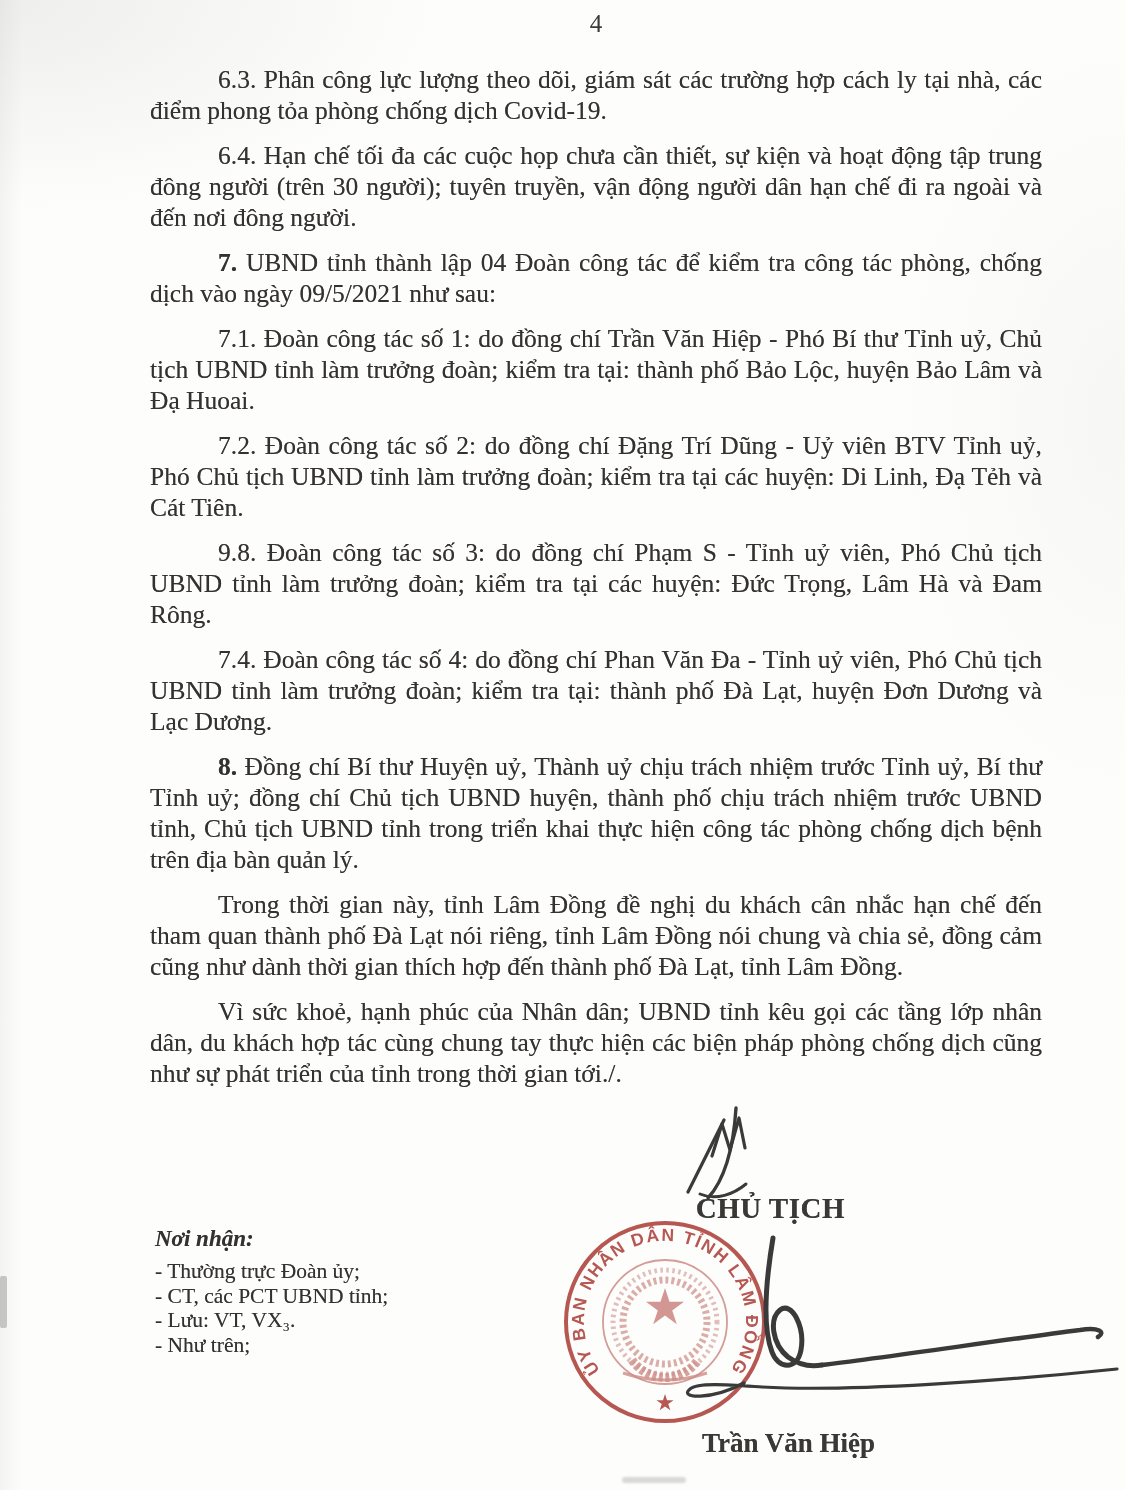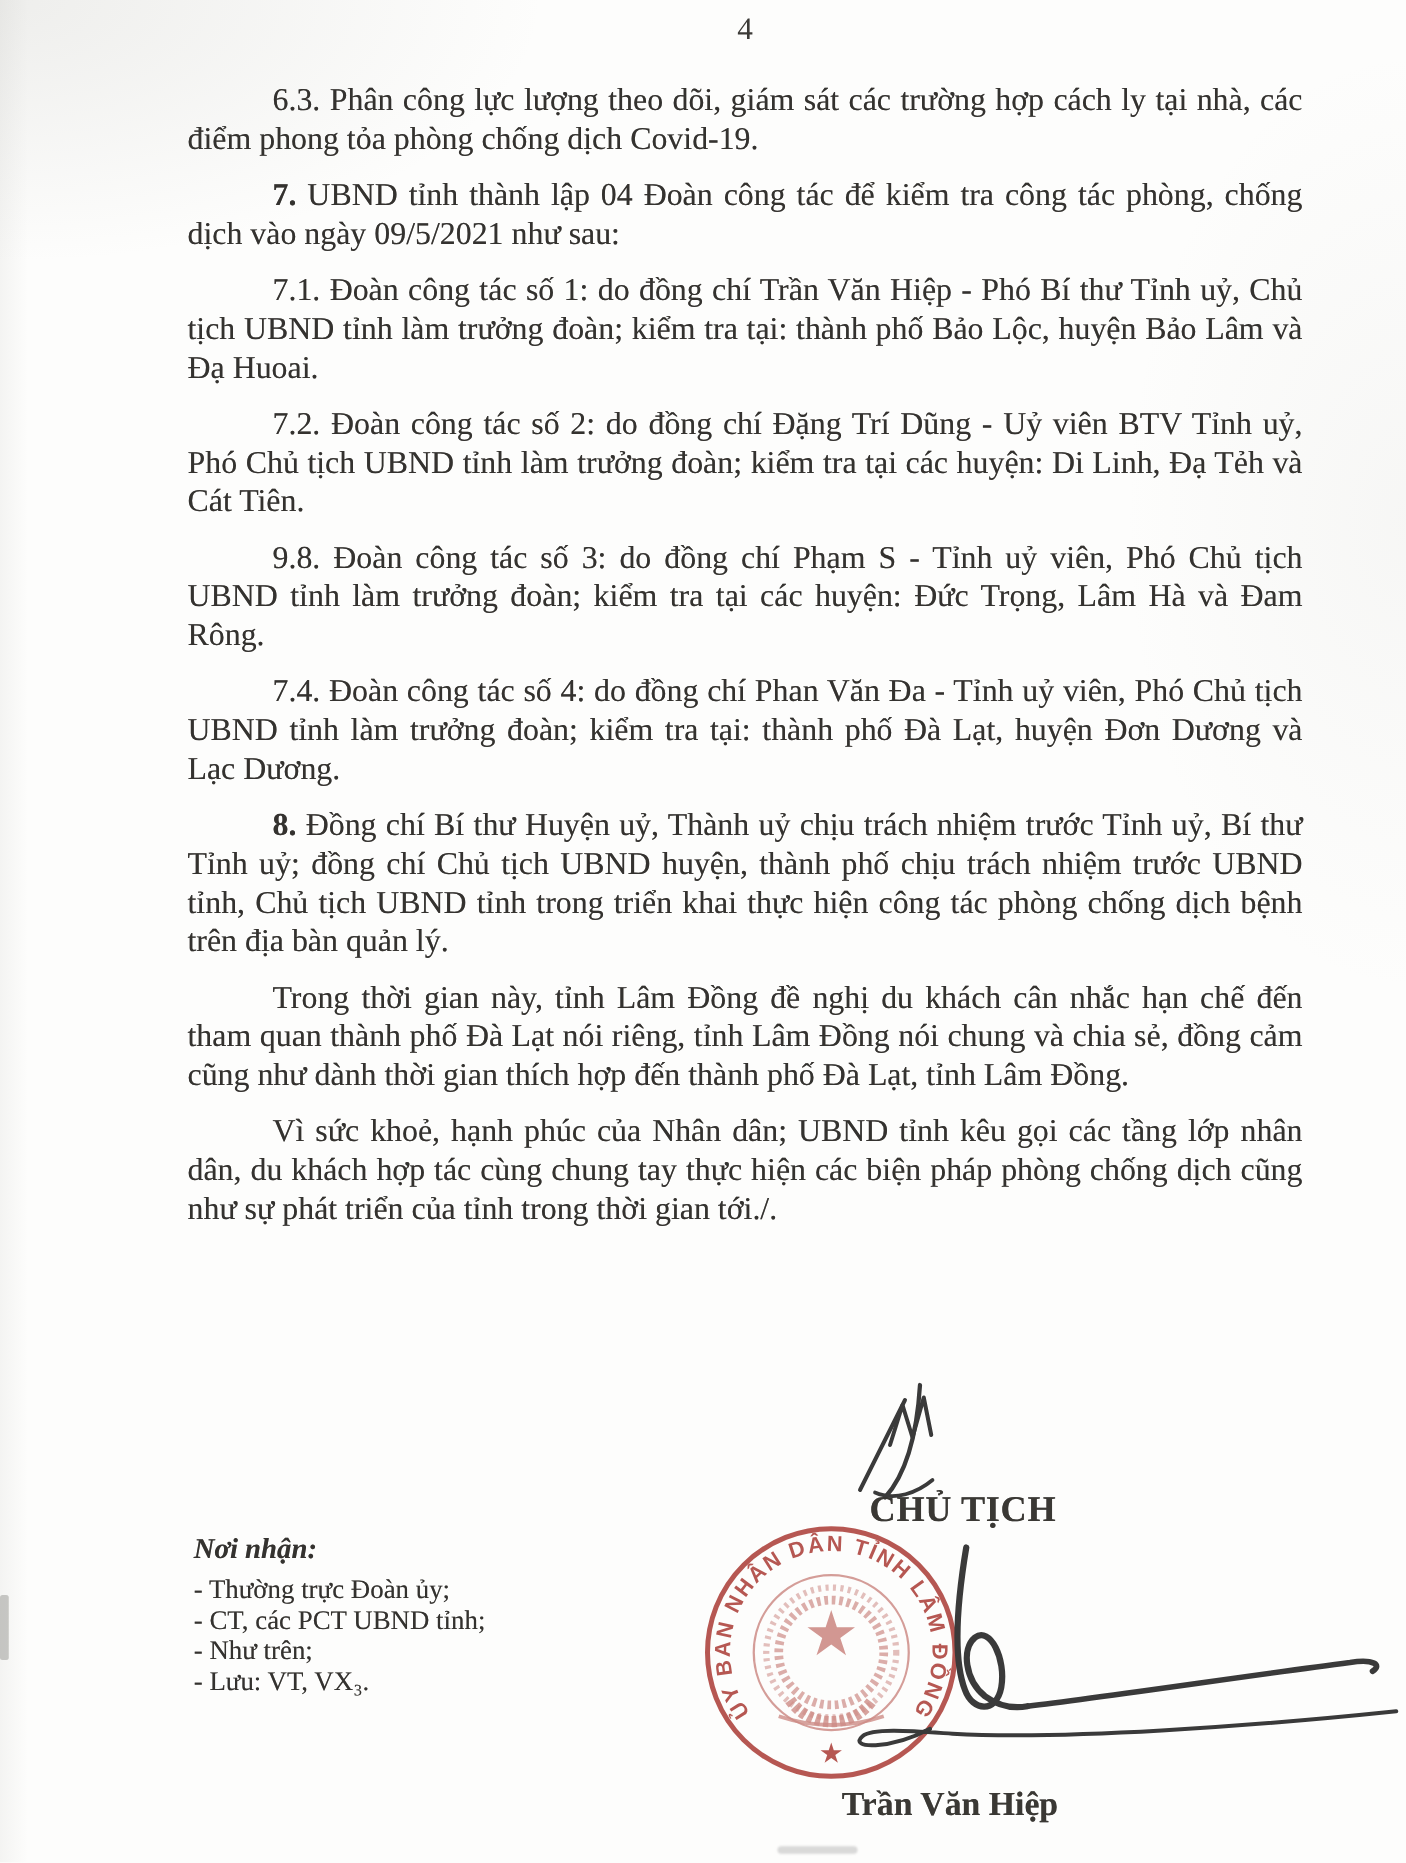--- a/index.html
+++ b/index.html
@@ -47,21 +47,21 @@
   .recipients .heading{font-weight:700;font-style:italic;font-size:23px;margin:0 0 7px 0;}
   .recipients ul{list-style:none;margin:0;padding:0;font-size:21.5px;line-height:24.5px;}
 
   .sig-title{
     position:absolute;left:655px;top:1192px;width:190px;
     text-align:right;font-weight:700;font-size:29px;letter-spacing:0.5px;
     color:#3a3834;text-shadow:0 0 0.5px rgba(45,43,40,0.6);
   }
   .signer-name{
     position:absolute;left:645px;top:1428px;width:230px;
-    text-align:center;font-weight:700;font-size:27px;
+    text-align:right;font-weight:700;font-size:27px;
     color:#3a3834;text-shadow:0 0 0.5px rgba(45,43,40,0.6);
   }
   .footer-art{position:absolute;left:520px;top:1180px;width:605px;height:310px;}
   .paraph-art{position:absolute;left:672px;top:1102px;width:110px;height:102px;}
 
   .seal-stroke{stroke:var(--seal-color,#b04a44);fill:none;}
   .seal-fill{fill:var(--seal-color,#b04a44);}
   .seal-light{stroke:var(--seal-light,#c9827c);fill:none;}
   .seal-light-fill{fill:var(--seal-light,#c9827c);}
   .seal-text{fill:var(--seal-color,#b04a44);font-family:"Liberation Sans","DejaVu Sans",sans-serif;
@@ -72,20 +72,21 @@
 <body>
 
 <div class="vignette"></div>
 <div class="edge-mark-left"></div>
 <div class="bottom-smudge"></div>
 
 <div class="page-number">4</div>
 
 <div class="doc-body" id="doc-body">
     <p><span class="lead">6.3.</span> Phân công lực lượng theo dõi, giám sát các trường hợp cách ly tại nhà, các điểm phong tỏa phòng chống dịch Covid-19.</p>
+    <p><span class="lead">6.4.</span> Hạn chế tối đa các cuộc họp chưa cần thiết, sự kiện và hoạt động tập trung đông người (trên 30 người); tuyên truyền, vận động người dân hạn chế đi ra ngoài và đến nơi đông người.</p>
     <p><span class="lead bold">7.</span> UBND tỉnh thành lập 04 Đoàn công tác để kiểm tra công tác phòng, chống dịch vào ngày 09/5/2021 như sau:</p>
     <p><span class="lead">7.1.</span> Đoàn công tác số 1: do đồng chí Trần Văn Hiệp - Phó Bí thư Tỉnh uỷ, Chủ tịch UBND tỉnh làm trưởng đoàn; kiểm tra tại: thành phố Bảo Lộc, huyện Bảo Lâm và Đạ Huoai.</p>
     <p><span class="lead">7.2.</span> Đoàn công tác số 2: do đồng chí Đặng Trí Dũng - Uỷ viên BTV Tỉnh uỷ, Phó Chủ tịch UBND tỉnh làm trưởng đoàn; kiểm tra tại các huyện: Di Linh, Đạ Tẻh và Cát Tiên.</p>
     <p><span class="lead">9.8.</span> Đoàn công tác số 3: do đồng chí Phạm S - Tỉnh uỷ viên, Phó Chủ tịch UBND tỉnh làm trưởng đoàn; kiểm tra tại các huyện: Đức Trọng, Lâm Hà và Đam Rông.</p>
     <p><span class="lead">7.4.</span> Đoàn công tác số 4: do đồng chí Phan Văn Đa - Tỉnh uỷ viên, Phó Chủ tịch UBND tỉnh làm trưởng đoàn; kiểm tra tại: thành phố Đà Lạt, huyện Đơn Dương và Lạc Dương.</p>
     <p><span class="lead bold">8.</span> Đồng chí Bí thư Huyện uỷ, Thành uỷ chịu trách nhiệm trước Tỉnh uỷ, Bí thư Tỉnh uỷ; đồng chí Chủ tịch UBND huyện, thành phố chịu trách nhiệm trước UBND tỉnh, Chủ tịch UBND tỉnh trong triển khai thực hiện công tác phòng chống dịch bệnh trên địa bàn quản lý.</p>
     <p>Trong thời gian này, tỉnh Lâm Đồng đề nghị du khách cân nhắc hạn chế đến tham quan thành phố Đà Lạt nói riêng, tỉnh Lâm Đồng nói chung và chia sẻ, đồng cảm cũng như dành thời gian thích hợp đến thành phố Đà Lạt, tỉnh Lâm Đồng.</p>
     <p>Vì sức khoẻ, hạnh phúc của Nhân dân; UBND tỉnh kêu gọi các tầng lớp nhân dân, du khách hợp tác cùng chung tay thực hiện các biện pháp phòng chống dịch cũng như sự phát triển của tỉnh trong thời gian tới./.</p>
   </div>
 
@@ -94,22 +95,22 @@
   <path class="ink" stroke-width="3.2" d="M 40 54 L 50 22 L 58 48 L 67 16 L 73 46"></path>
   <path class="ink" stroke-width="3.4" d="M 64 6 C 62 38 56 74 36 96"></path>
   <path class="ink" stroke-width="3.0" d="M 28 92 C 44 99 62 92 74 82"></path>
 </svg>
 
 <div class="recipients">
   <p class="heading">Nơi nhận:</p>
   <ul id="recipients-list">
       <li>- Thường trực Đoàn ủy;</li>
       <li>- CT, các PCT UBND tỉnh;</li>
+      <li>- Lưu: VT, VX₃.</li>
       <li>- Như trên;</li>
-      <li>- Lưu: VT, VX₃.</li>
     </ul>
 </div>
 
 <div class="sig-title">CHỦ TỊCH</div>
 <div class="signer-name">Trần Văn Hiệp</div>
 
 <svg class="footer-art" viewBox="0 0 605 310">
   <g opacity="0.92">
     <circle class="seal-stroke" cx="145" cy="142" r="99" stroke-width="4"></circle>
     <circle class="seal-light" cx="145" cy="142" r="62" stroke-width="1.8" opacity="0.85"></circle>

